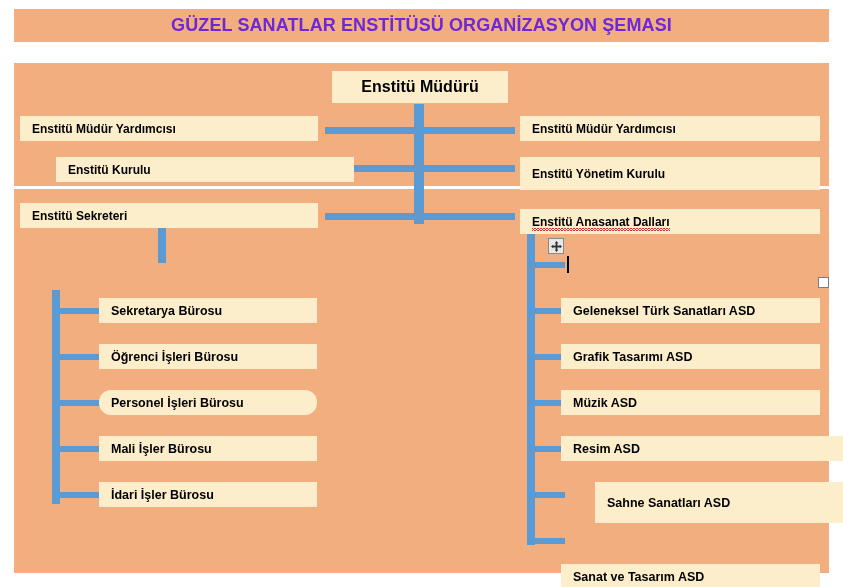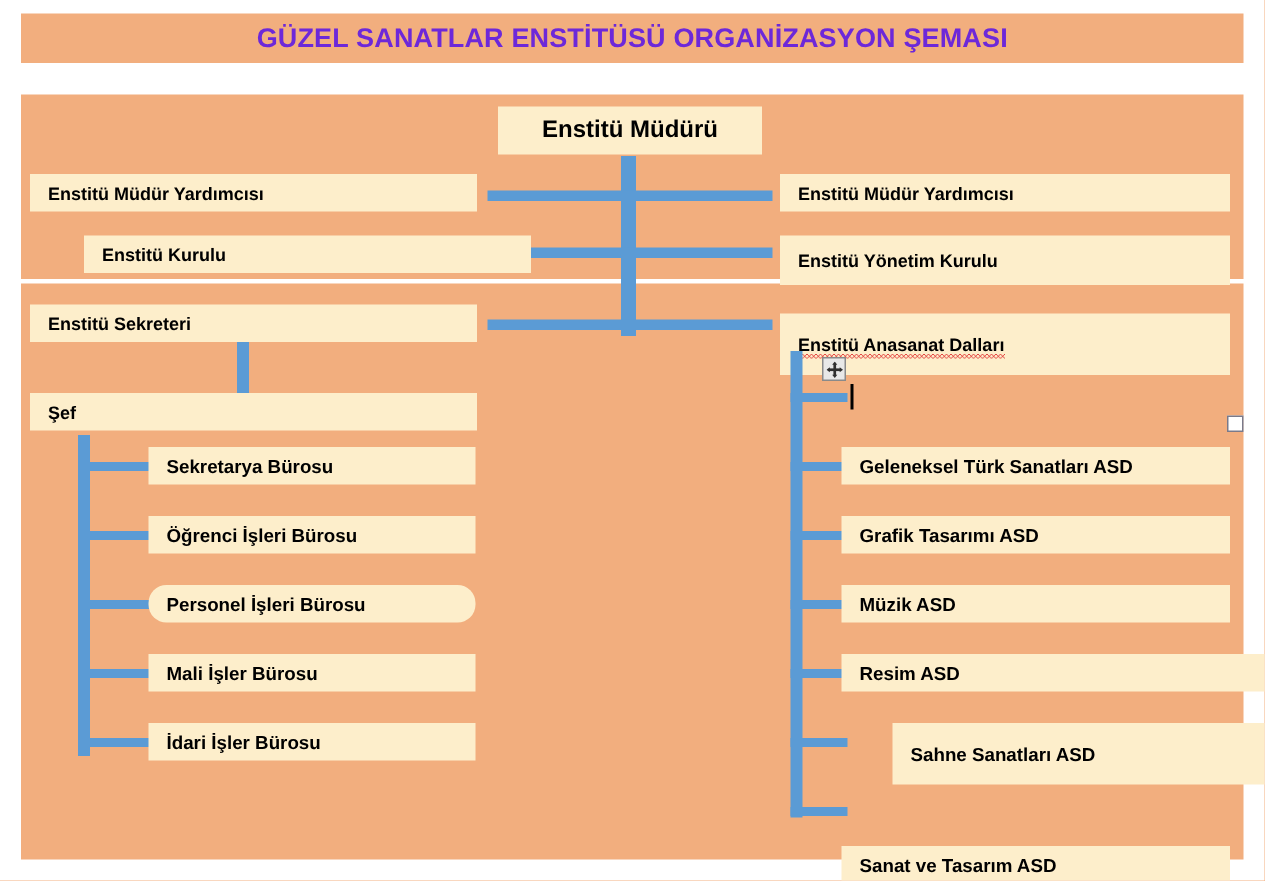--- a/index.html
+++ b/index.html
@@ -103,29 +103,26 @@
   <div class="box lvl2" style="left:20px;top:203px;width:298px;height:25px;">
     <span>Enstitü Sekreteri</span>
   </div>
 
   <div class="box lvl2" style="left:520px;top:116px;width:300px;height:25px;">
     <span>Enstitü Müdür Yardımcısı</span>
   </div>
   <div class="box lvl2" style="left:520px;top:157px;width:300px;height:33px;">
     <span>Enstitü Yönetim Kurulu</span>
   </div>
-  <div class="box lvl2" style="left:520px;top:209px;width:300px;height:41px;align-items:center;">
+  <div class="box lvl2" style="left:520px;top:209px;width:300px;height:25px;align-items:center;">
     <span class="squiggle">Enstitü Anasanat Dalları</span>
   </div>
 
   <div class="line" style="left:158px;top:228px;width:8px;height:35px;"></div>
 
-  <div class="box lvl2" style="left:20px;top:262px;width:298px;height:25px;">
-    <span>Şef</span>
-  </div>
 
   <div class="line" style="left:52px;top:290px;width:8px;height:214px;"></div>
 
   <div class="line" style="left:52px;top:308px;width:53px;height:6px;"></div>
   <div class="line" style="left:52px;top:354px;width:53px;height:6px;"></div>
   <div class="line" style="left:52px;top:400px;width:53px;height:6px;"></div>
   <div class="line" style="left:52px;top:446px;width:53px;height:6px;"></div>
   <div class="line" style="left:52px;top:492px;width:53px;height:6px;"></div>
 
   <div class="box lvl3" style="left:99px;top:298px;width:218px;height:25px;">

